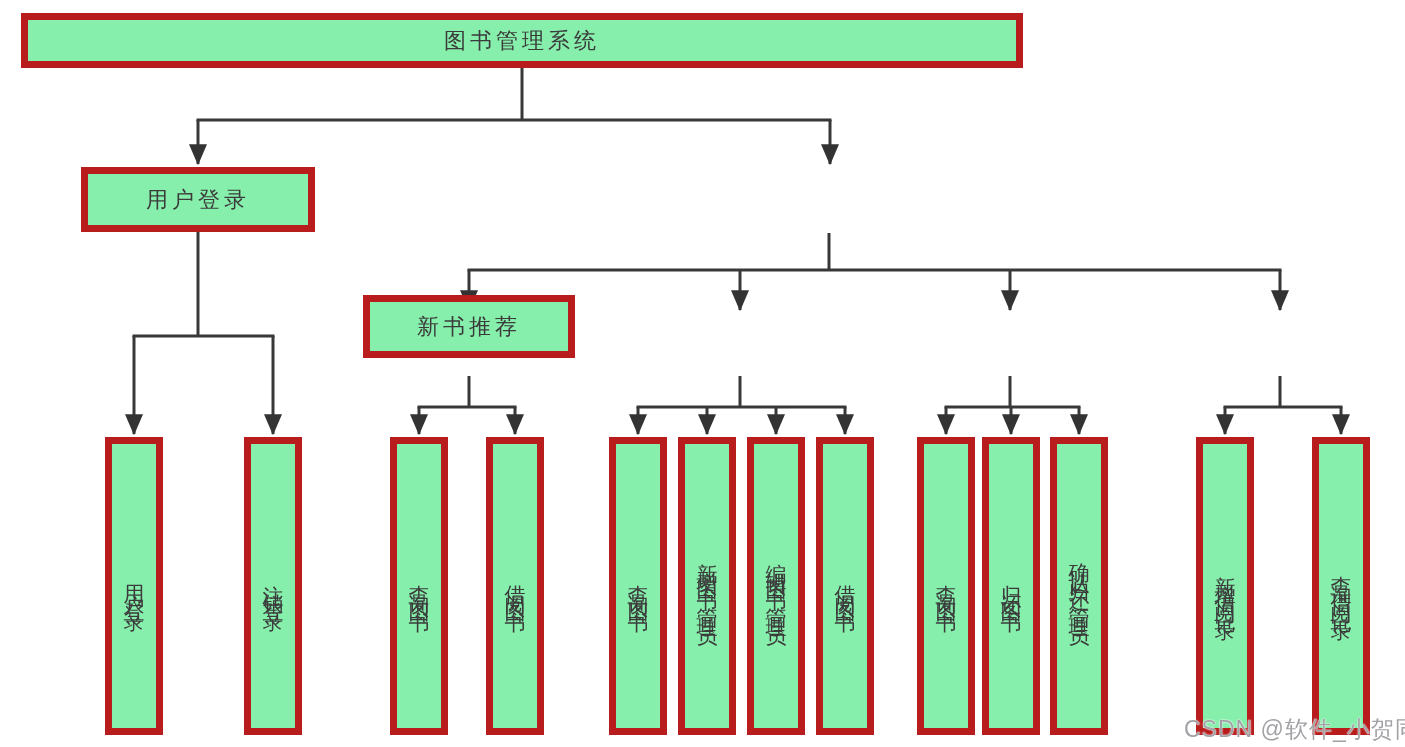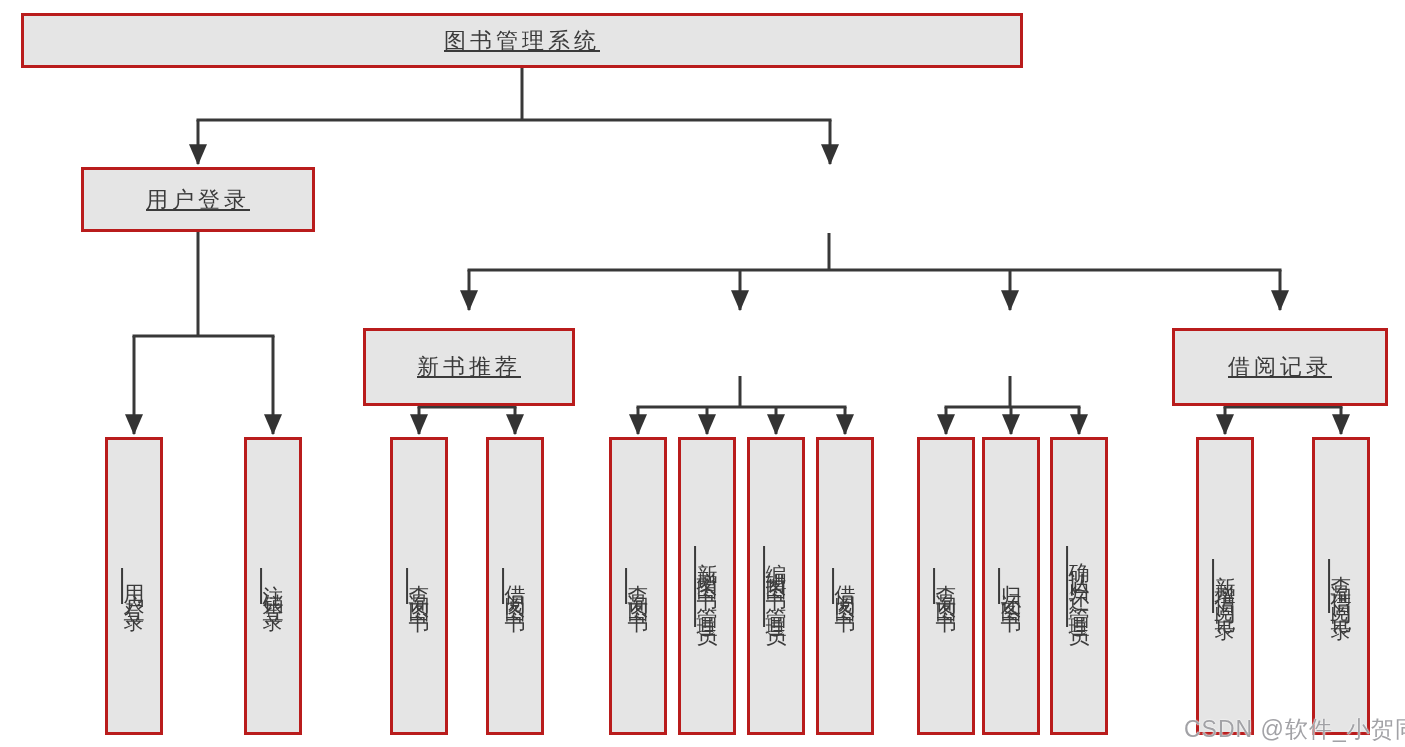--- a/index.html
+++ b/index.html
@@ -2,28 +2,28 @@
 <html><head>
 <meta charset="utf-8">
 <style>
   html,body{margin:0;padding:0;background:#ffffff;}
   .stage{
     position:relative;width:1405px;height:747px;background:#ffffff;
     font-family:"Liberation Sans","DejaVu Sans",sans-serif;overflow:hidden;
   }
   svg.connectors{position:absolute;left:0;top:0;z-index:0;}
   .node{
-    position:absolute;box-sizing:border-box;background:#e5e5e5;
-    border:3px solid #b91c1c;display:flex;align-items:center;justify-content:center;
-    color:#3b3b3b;z-index:1;text-decoration:underline;
+    position:absolute;box-sizing:border-box;background:#86efac;
+    border:7px solid #b91c1c;display:flex;align-items:center;justify-content:center;
+    color:#3b3b3b;z-index:1;
   }
   .hlabel{font-size:22px;letter-spacing:4px;white-space:nowrap;}
   .root{left:21px;top:13px;width:1002px;height:55px;}
   .lvl2{top:167px;height:65px;}
-  .lvl3{top:328px;height:78px;}
+  .lvl3{top:295px;height:63px;}
   .leaf{top:437px;width:58px;height:298px;}
   .vtext{
     writing-mode:vertical-lr;text-orientation:mixed;
     font-size:21px;letter-spacing:9px;line-height:1.15;color:#3b3b3b;white-space:nowrap;
   }
   .watermark{
     position:absolute;left:1184px;top:714px;z-index:5;
     font-size:23px;color:#a2a2a6;letter-spacing:1px;white-space:nowrap;
     text-shadow:0 0 2px #ffffff,0 0 1px #ffffff;
   }
@@ -81,21 +81,20 @@
       <line x1="1225" y1="407" x2="1225" y2="434" marker-end="url(#arw)"></line>
       <line x1="1341" y1="407" x2="1341" y2="434" marker-end="url(#arw)"></line>
     </g>
   </svg>
 
   <div class="node root hlabel">图书管理系统</div>
 
   <div class="node lvl2 hlabel" style="left:81px;width:234px;">用户登录</div>
 
   <div class="node lvl3 hlabel" style="left:363px;width:212px;">新书推荐</div>
-  <div class="node lvl3 hlabel" style="left:1172px;width:216px;">借阅记录</div>
 
   <div class="node leaf" style="left:105px;">
     <span class="vtext">用户登录</span>
   </div>
   <div class="node leaf" style="left:244px;">
     <span class="vtext">注销登录</span>
   </div>
   <div class="node leaf" style="left:390px;">
     <span class="vtext">查询图书</span>
   </div>

